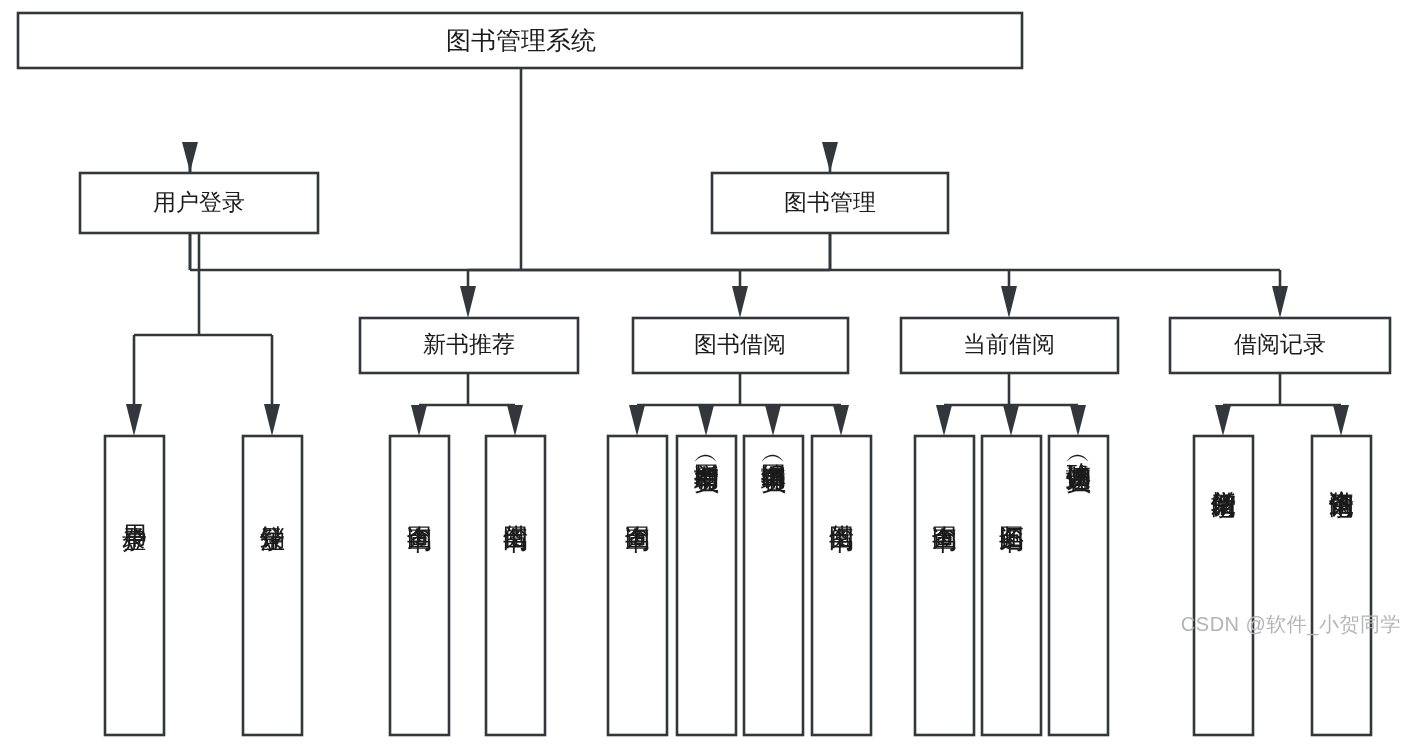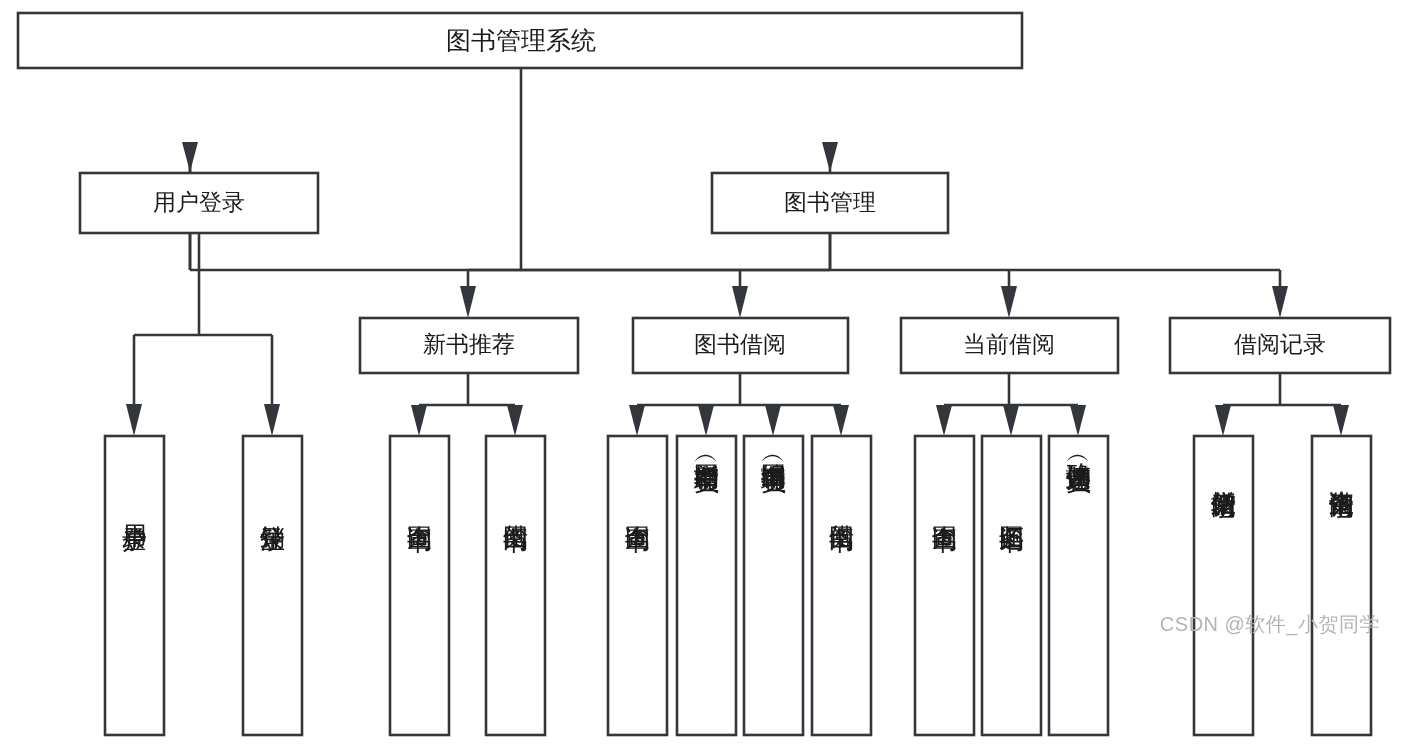--- a/index.html
+++ b/index.html
@@ -62,21 +62,21 @@
     text-orientation: upright;
     font-family: "Liberation Sans", "DejaVu Sans", sans-serif;
     font-size: 25px;
     line-height: 1.08;
     letter-spacing: 1px;
     color: #1b1b1b;
     white-space: nowrap;
   }
   .watermark {
     position: absolute;
-    right: 25px;
+    right: 4px;
     bottom: 6px;
     font-family: "Liberation Sans", "DejaVu Sans", sans-serif;
     font-size: 20px;
     color: #b4b4b4;
     letter-spacing: 0.5px;
     white-space: nowrap;
   }
 </style>
 </head>
 <body>

